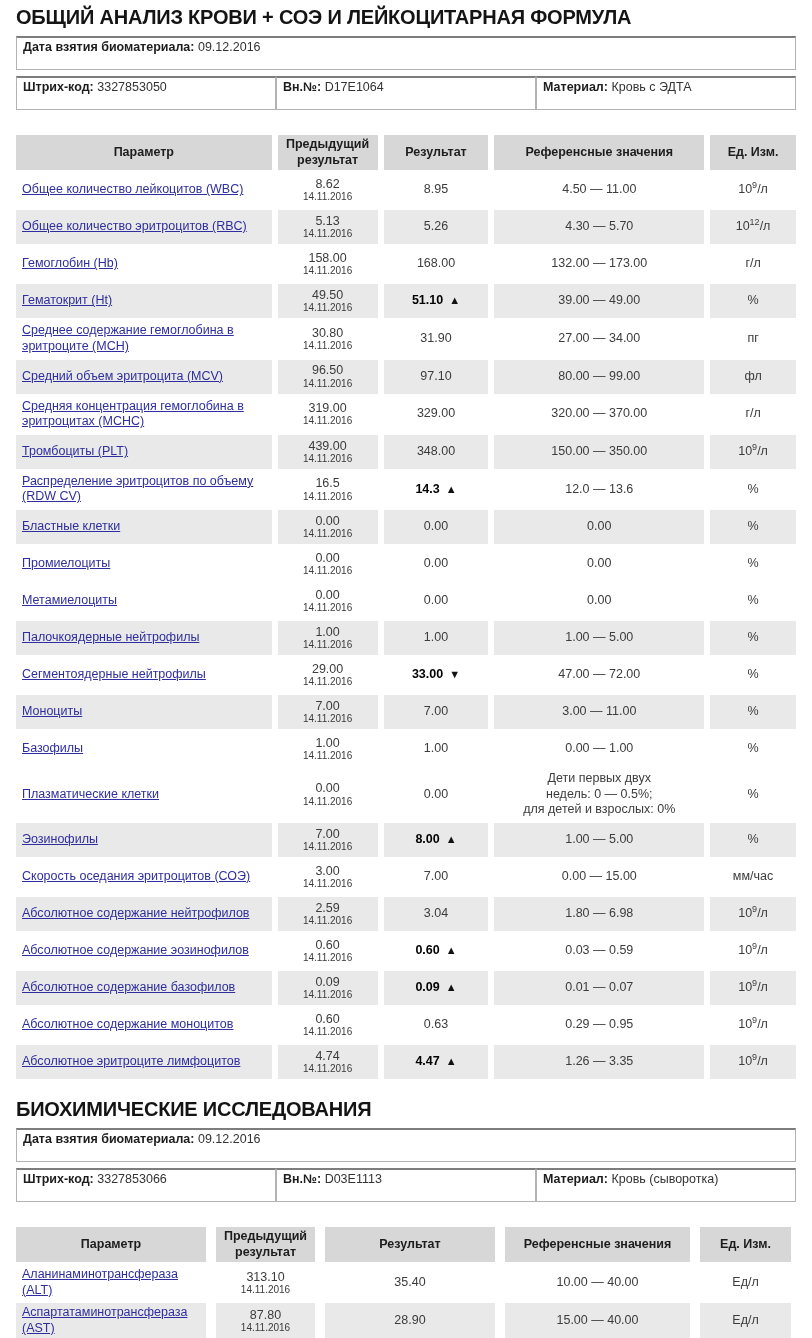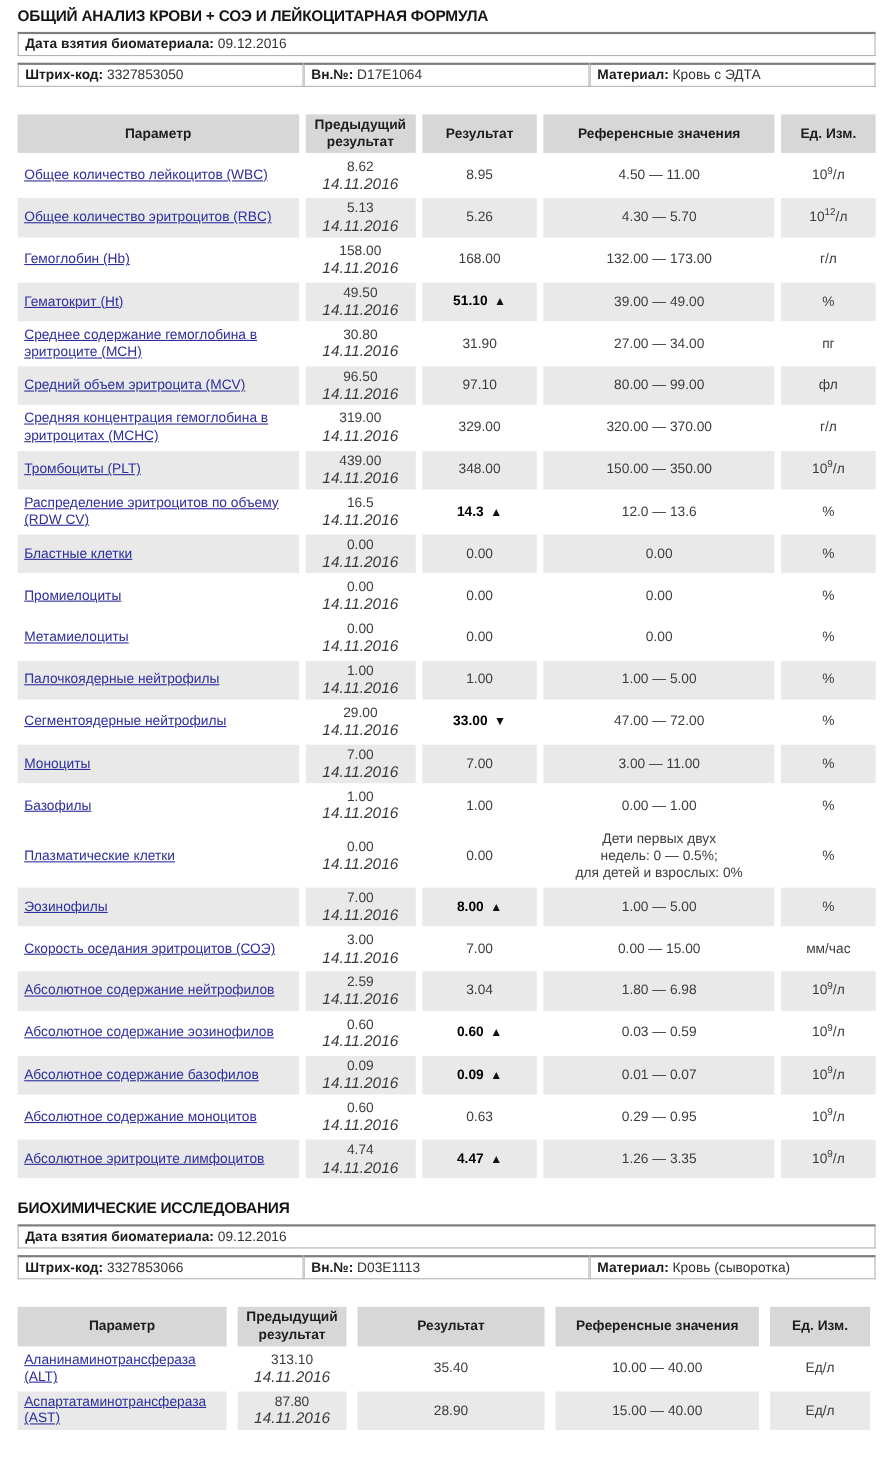--- a/index.html
+++ b/index.html
@@ -6,26 +6,26 @@
   html,body { margin:0; padding:0; }
   body {
     width: 812px; height: 1338px; overflow: hidden;
     background: #ffffff;
     font-family: "Liberation Sans", sans-serif;
     color: #333333;
   }
   .content { padding: 2px 16px 0 16px; }
 
   .section-title {
-    font-size: 14px; font-weight: bold; color: #141414;
+    font-size: 20px; font-weight: bold; color: #141414;
     margin: 4px 0 7px 0; letter-spacing: -0.2px;
   }
   .info-box {
     border: 1px solid #b3b3b3; border-top: 2px solid #7d7d7d;
-    padding: 2px 6px 3px 6px; font-size: 12.5px; background: #fff;
+    padding: 2px 6px 15px 6px; font-size: 12.5px; background: #fff;
     white-space: nowrap; overflow: hidden;
   }
   .info-full { margin-bottom: 6px; }
   .info-row { display: flex; gap: 0; }
   .info-row .info-box { flex: 1 1 0; }
   .info-label { font-weight: bold; color: #1d1d1d; }
   .info-value { color: #333; }
 
   table { table-layout: fixed; border-collapse: separate; }
   table.t0 { border-spacing: 6px 3px;  margin: 22px -6px 0 -6px; }
@@ -43,21 +43,21 @@
     padding: 2px 4px; line-height: 1.25;
   }
   td {
     font-size: 12.5px; height: 34px; text-align: center; vertical-align: middle;
     padding: 2px 6px; line-height: 1.25; color: #3c3c3c; background: #fff;
   }
   tr.alt td { background: #e9e9e9; }
   td.c-param { text-align: left; }
   a.param-link { color: #2e2e9e; text-decoration: underline; cursor: pointer; }
   .pv { line-height: 1.15; }
-  .pd { font-size: 14px; font-style: italic; color: #3a3a3a; line-height: 1.2; }
+  .pd { font-size: 10px; color: #3a3a3a; line-height: 1.2; }
   .rv-flag { font-weight: bold; color: #000; }
   .arrow { font-size: 11px; color: #111; margin-left: 6px; }
   sup { font-size: 9px; line-height: 0; }
 
   .section + .section { margin-top: 16px; }
 </style>
 </head>
 <body>
 
 <div class="content">

